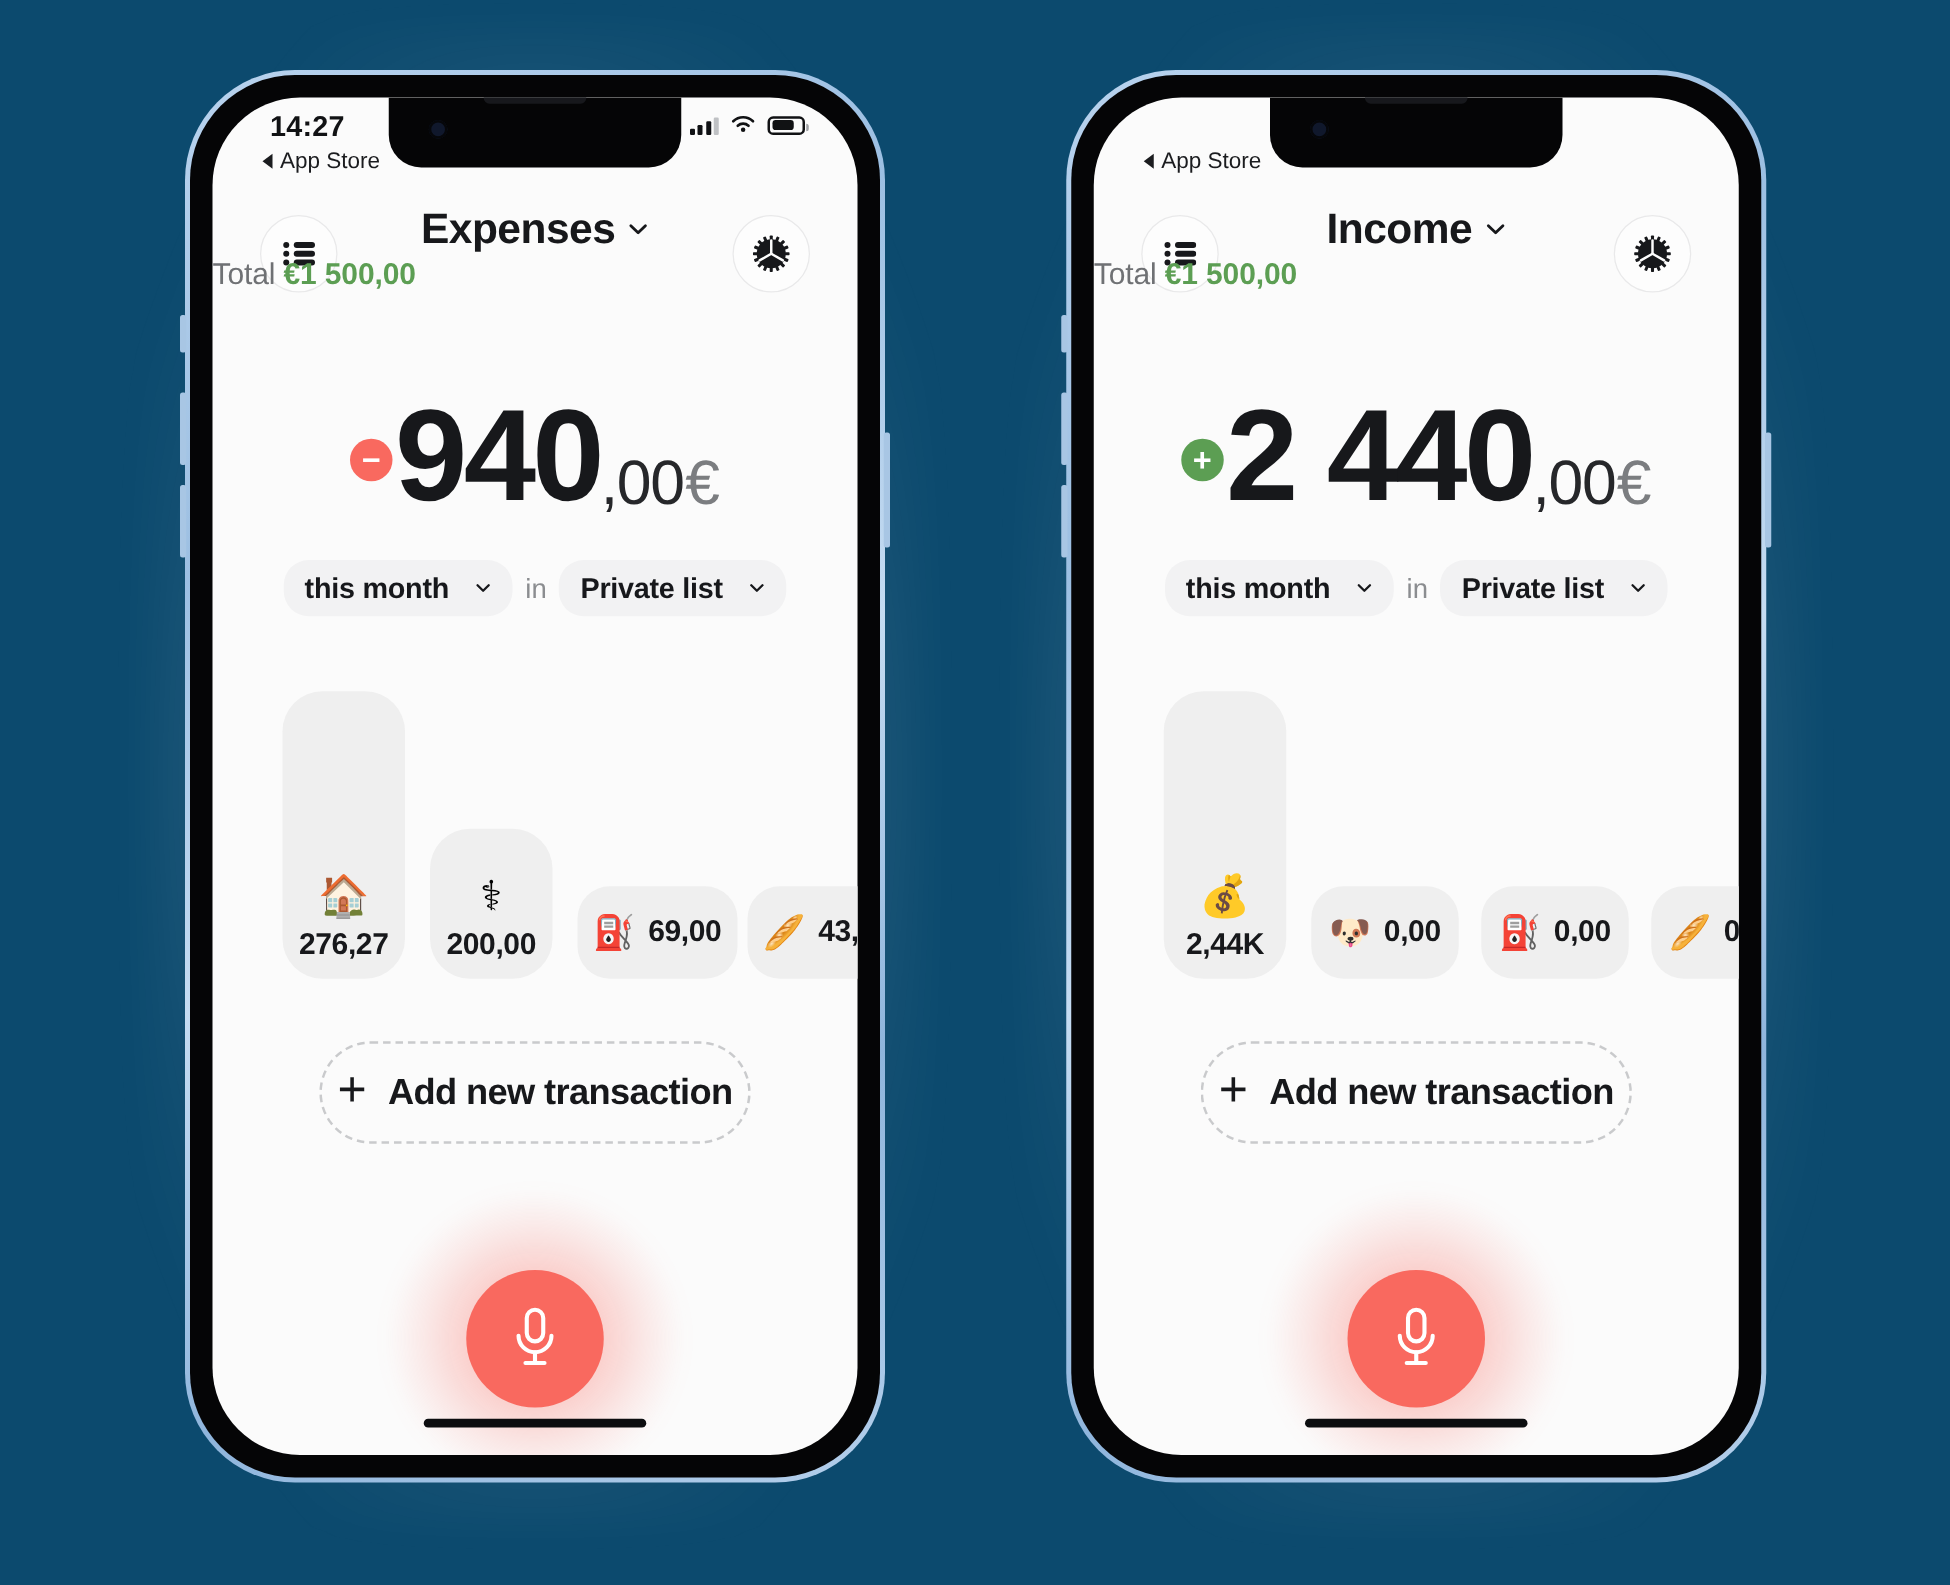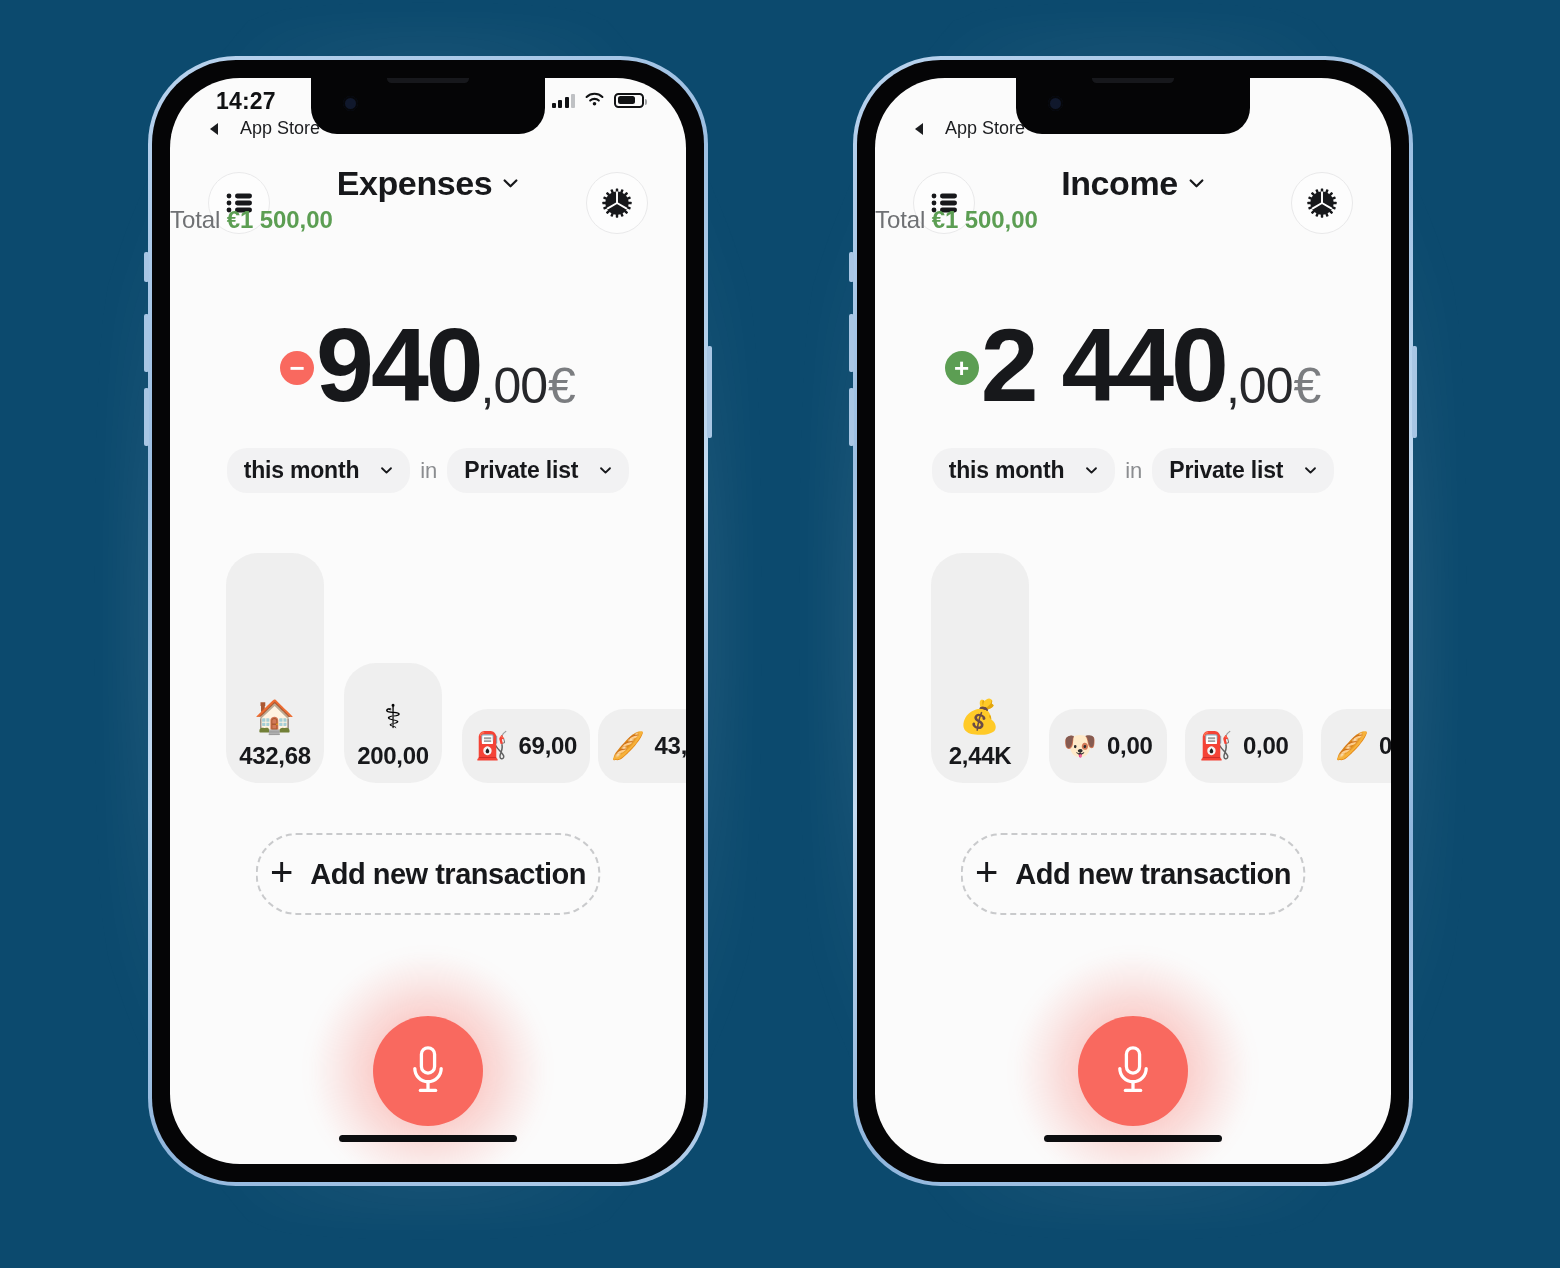--- a/index.html
+++ b/index.html
@@ -169,21 +169,21 @@
     background: #111214;
   }
 
   
   .back-link {
     position: absolute;
     left: 40px;
     top: 40px;
     display: flex;
     align-items: center;
-    gap: 22px;
+    gap: 6px;
     font-size: 18px;
     color: #1b1c1f;
     z-index: 6;
   }
   .back-caret {
     width: 0; height: 0;
     border-top: 6px solid transparent;
     border-bottom: 6px solid transparent;
     border-right: 8px solid #1b1c1f;
   }
@@ -555,21 +555,21 @@
               <span>Private list</span>
               <svg class="chev" viewBox="0 0 16 16">
                 <path d="M2.5 5.2 L8 10.6 L13.5 5.2" stroke="#17181b" stroke-width="2.3" fill="none" stroke-linecap="round" stroke-linejoin="round"></path>
               </svg>
             </div>
           </div>
 
           <div class="bars">
             <div class="bar tall" style="left:0px; height:230px;">
               <span class="bar-emoji">🏠</span>
-              <span class="bar-value">432,68</span>
+              <span class="bar-value">276,27</span>
             </div>
             <div class="bar tall" style="left:118px; height:120px;">
               <span class="bar-emoji">⚕</span>
               <span class="bar-value">200,00</span>
             </div>
             <div class="bar wide" style="left:236px; width:128px;">
               <span class="bar-emoji">⛽</span>
               <span class="bar-value">69,00</span>
             </div>
             <div class="bar wide" style="left:372px; width:128px;">

